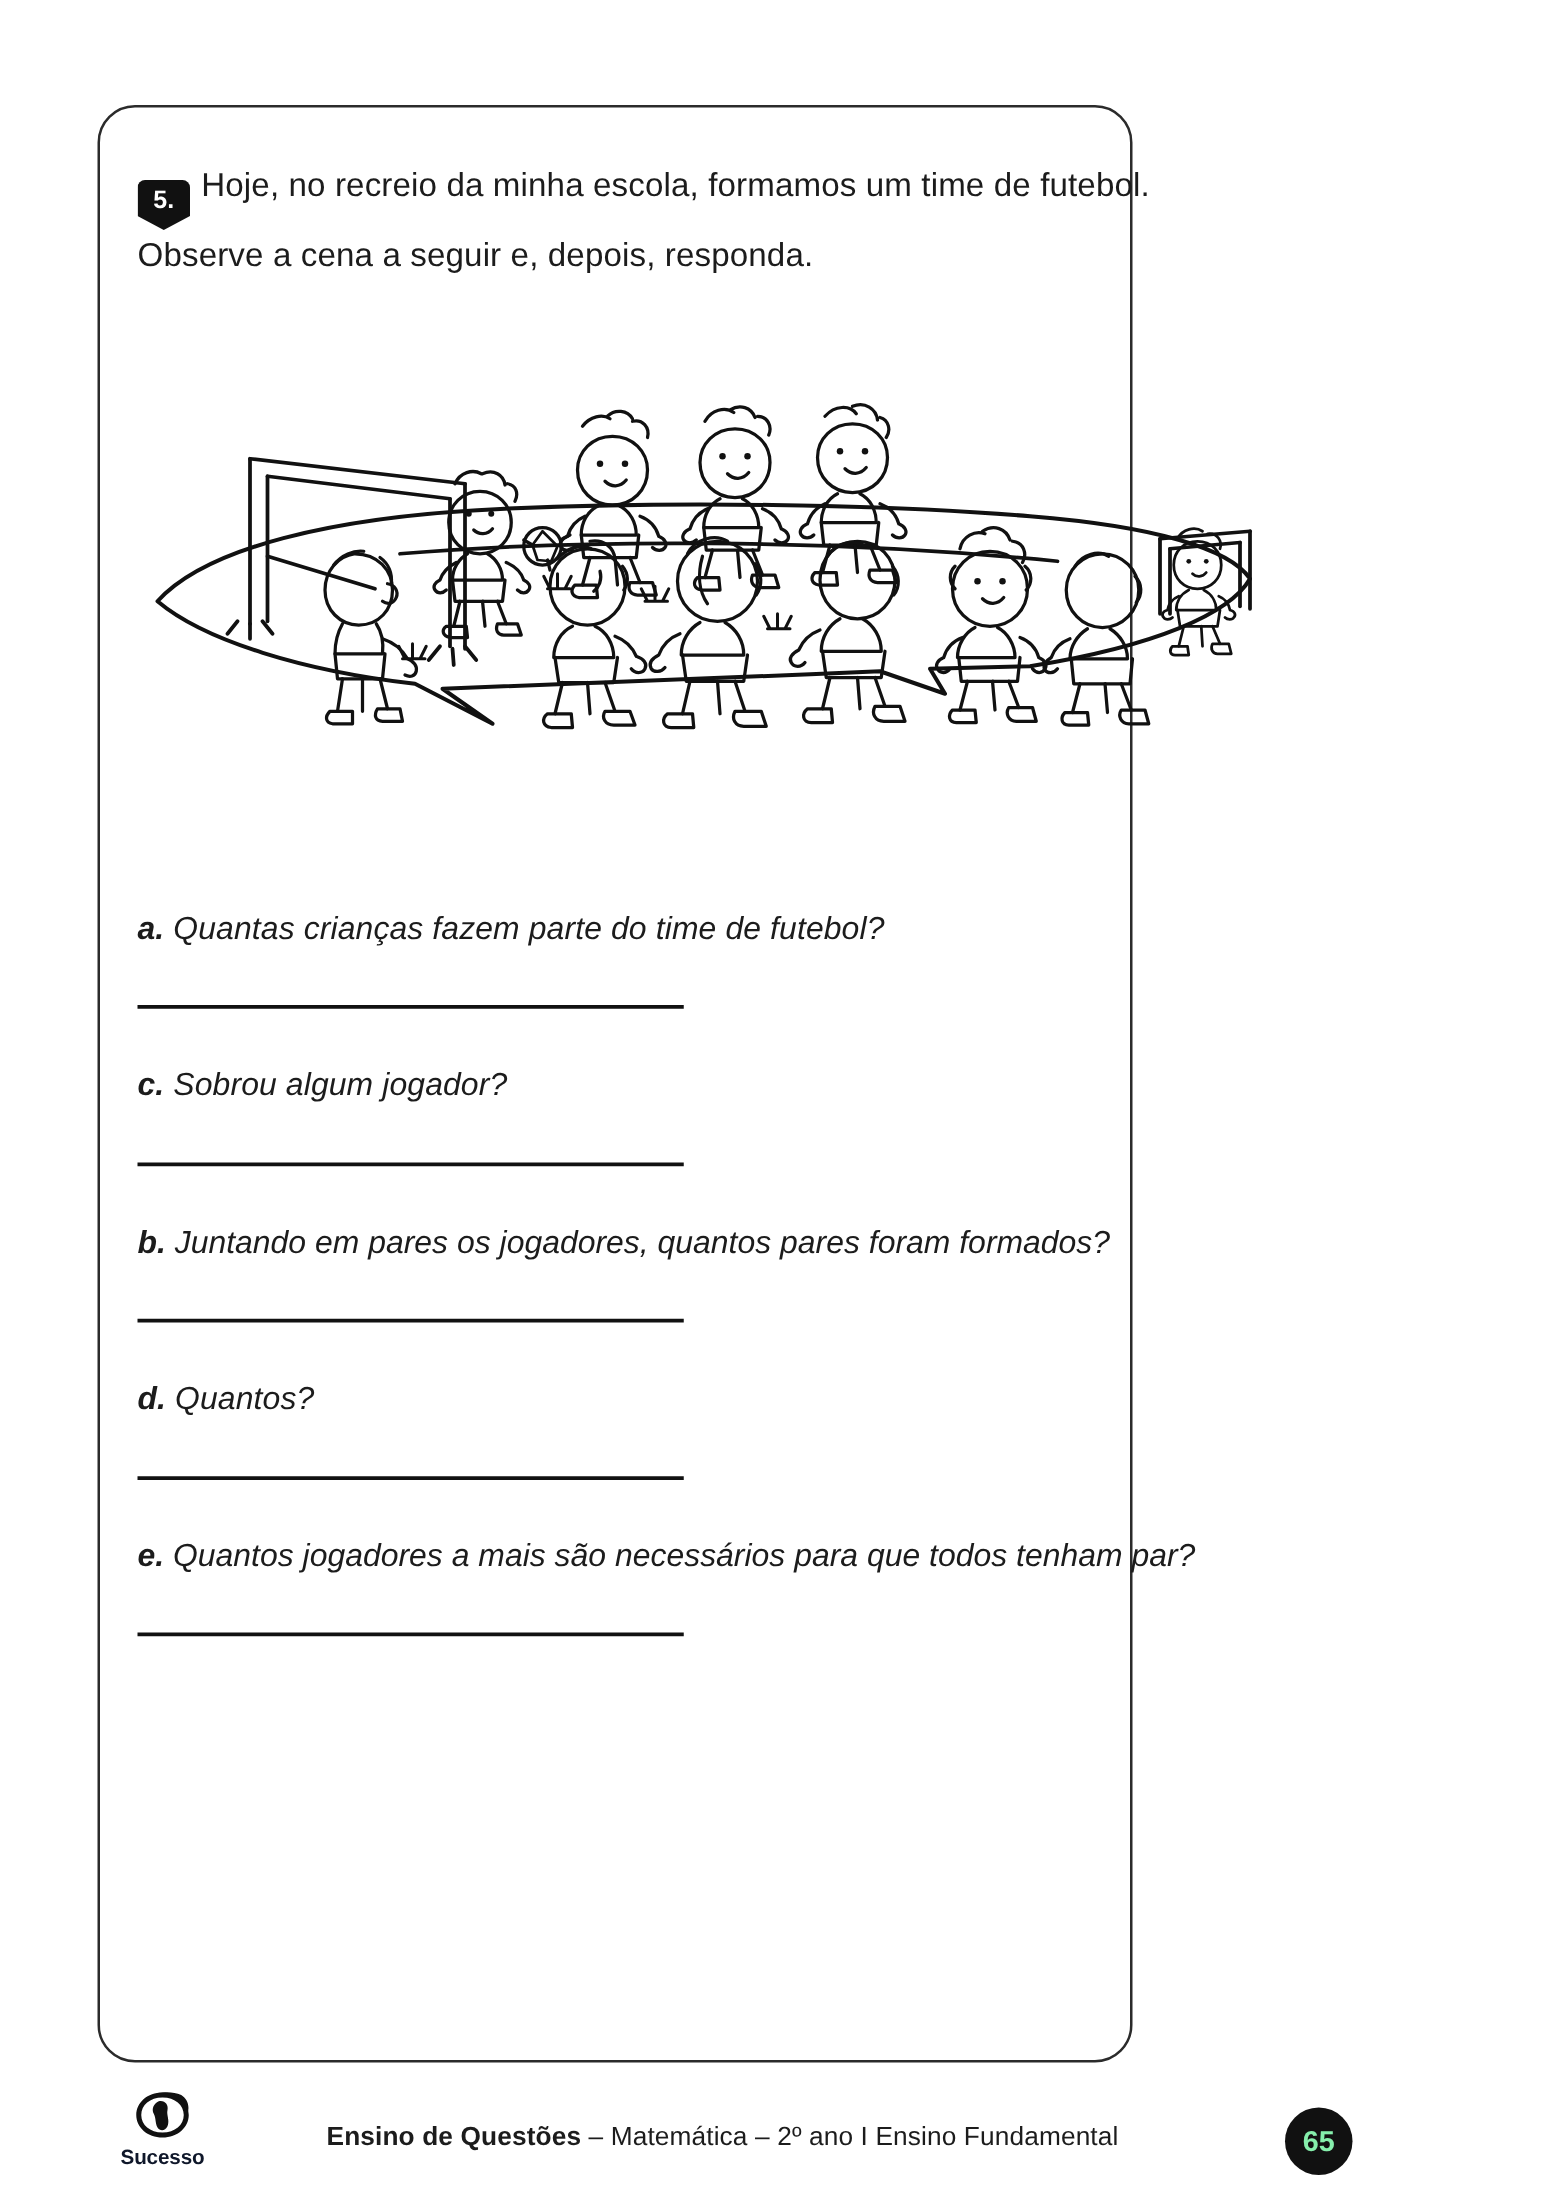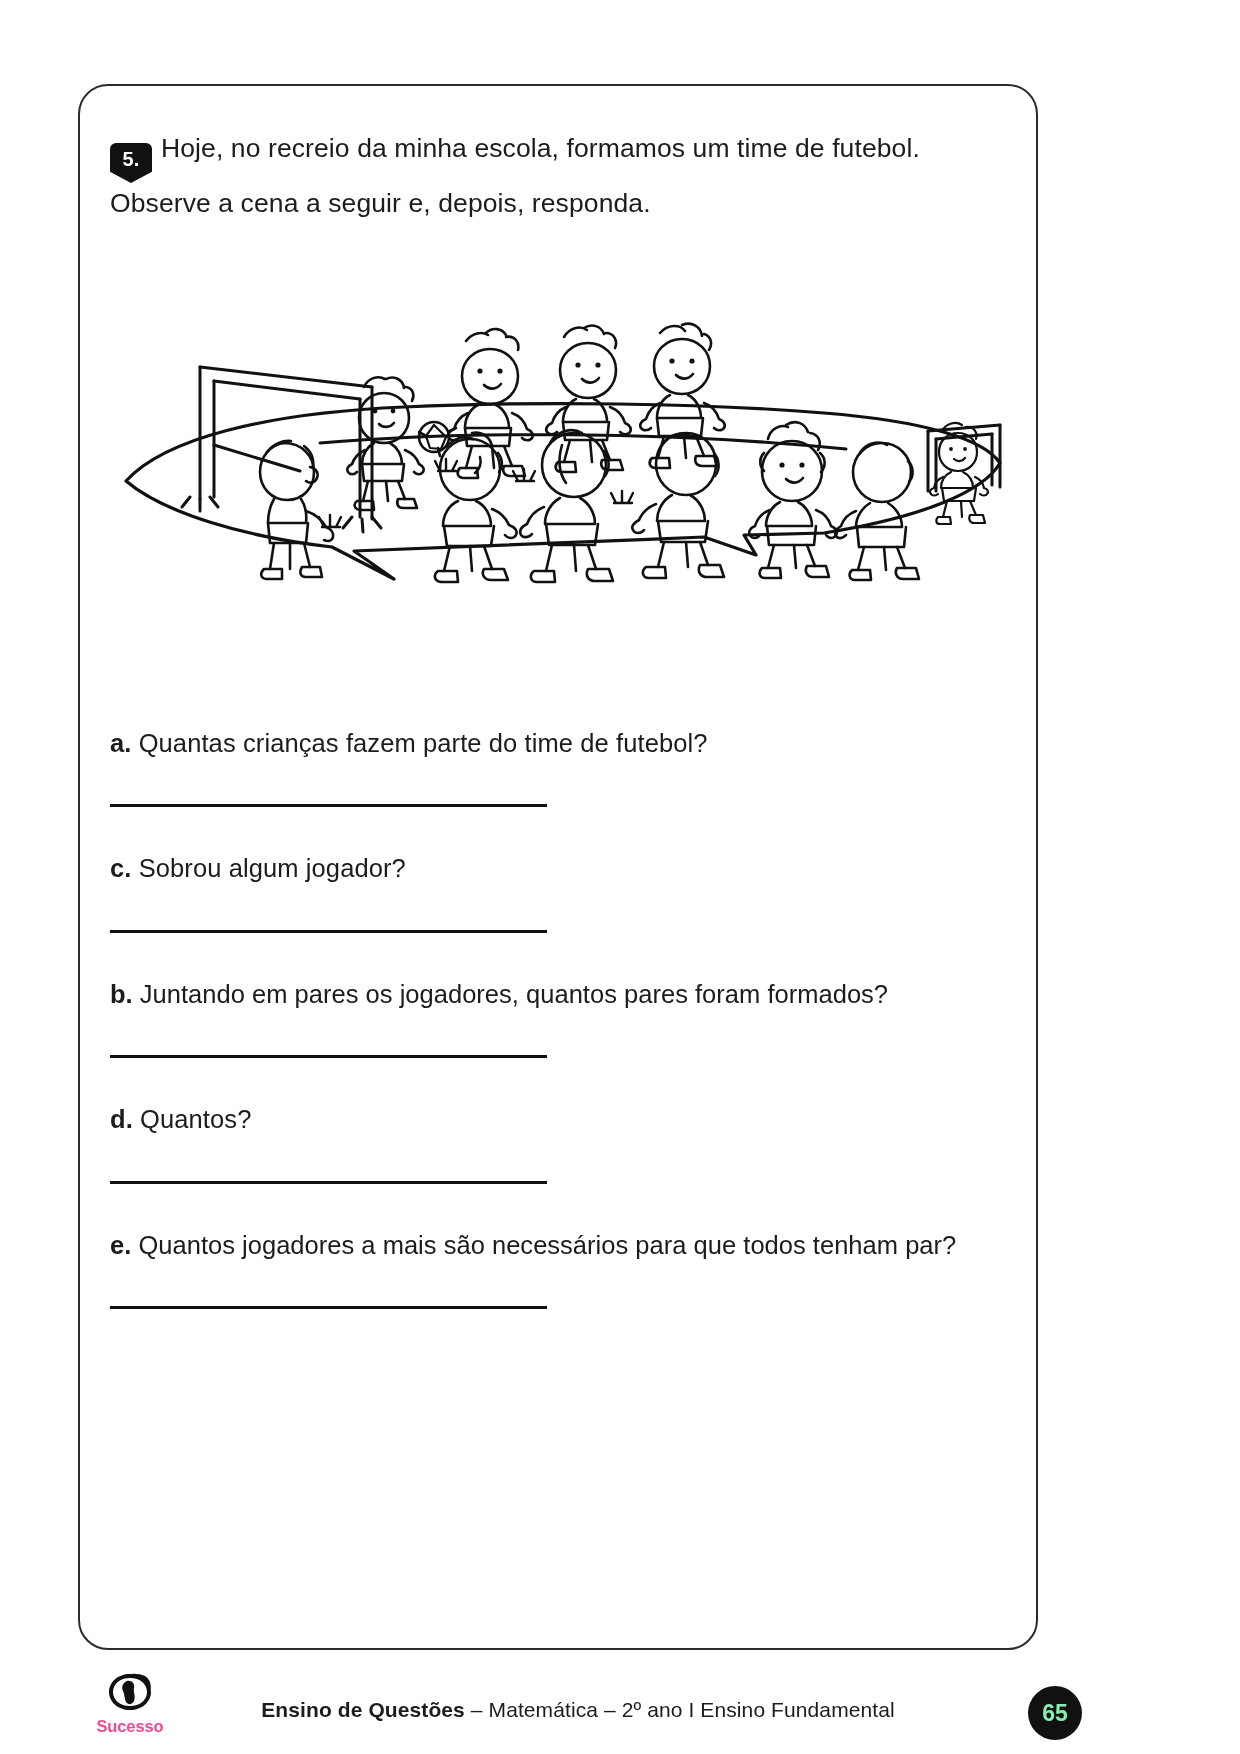--- a/index.html
+++ b/index.html
@@ -22,21 +22,21 @@
     position: absolute;
     left: 0; top: 0;
     width: 1240px;
     height: 1754px;
   }
 
   .card {
     position: absolute;
     left: 78px;
     top: 84px;
-    width: 960px;
+    width: 828px;
     height: 1566px;
     border: 2px solid #2b2b2b;
     border-radius: 30px;
     box-sizing: border-box;
     background: #fff;
   }
 
   .card-inner {
     position: absolute;
     left: 30px;
@@ -85,21 +85,21 @@
   .illustration svg { display: block; width: 100%; height: 100%; }
 
   
   .questions {
     position: absolute;
     left: 0;
     top: 610px;
     width: 905px;
   }
 
-  .qblock { position: relative; }
+  .qblock { position: relative; font-style: italic; }
 
   .qtext {
     font-size: 25.5px;
     line-height: 1.35;
     color: #1c1c1c;
     letter-spacing: 0.1px;
     white-space: nowrap;
   }
   .qtext .lbl { font-weight: bold; }
 
@@ -127,21 +127,21 @@
     position: absolute;
     left: 4px;
     top: 0px;
     width: 96px;
     text-align: center;
   }
   .logo svg { display: block; margin: 0 auto; }
   .logo-word {
     font-size: 16.5px;
     font-weight: bold;
-    color: #ec4899;
+    color: #0f172a;
     letter-spacing: -0.1px;
     margin-top: 1px;
   }
 
   .footer-title {
     position: absolute;
     left: 0;
     top: 26px;
     width: 1000px;
     text-align: center;

